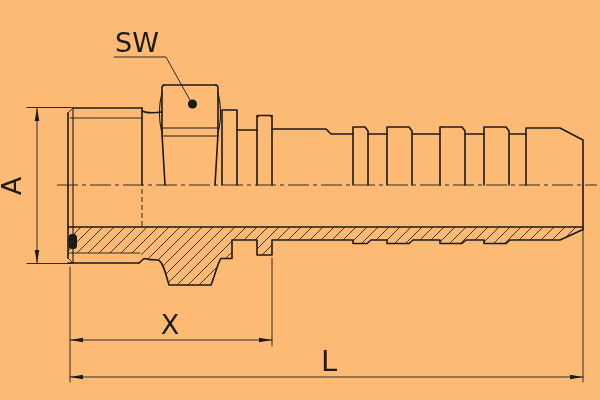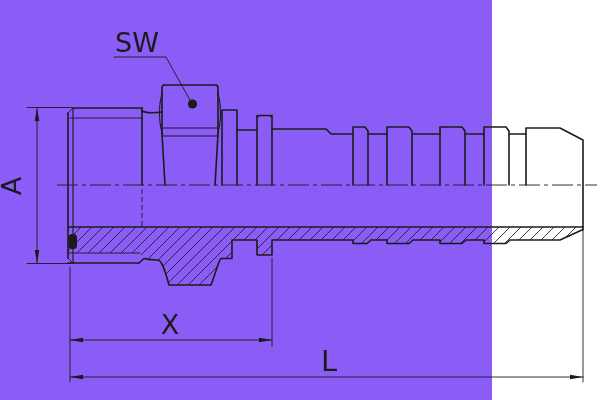--- a/index.html
+++ b/index.html
@@ -1,16 +1,16 @@
 <!DOCTYPE html>
 <html><head>
 <meta charset="utf-8">
 <style>
   html,body{margin:0;padding:0;background:#ffffff;width:600px;height:400px;overflow:hidden;}
-  #stage{width:492px;height:400px;position:relative;background:#8b5cf6;}
+  #stage{width:600px;height:400px;position:relative;background:#fdba74;}
   svg{display:block;}
   text{font-family:"DejaVu Sans","Liberation Sans",sans-serif;fill:#1b1b1b;}
   .lbl{font-size:27px;}
   .lbl-l{font-size:29px;}
   .thick{stroke:#1b1b1b;stroke-width:1.6;fill:none;stroke-linecap:round;stroke-linejoin:round;}
   .med{stroke:#1b1b1b;stroke-width:1.1;fill:none;stroke-linecap:round;}
   .thin{stroke:#1b1b1b;stroke-width:0.9;fill:none;stroke-linecap:round;}
   .dash-hidden{stroke:#1b1b1b;stroke-width:0.9;fill:none;stroke-dasharray:5 3;}
   .cline{stroke:#1b1b1b;stroke-width:0.9;fill:none;stroke-dasharray:21 4 4 4;}
   .arrow{fill:#1b1b1b;stroke:none;}

